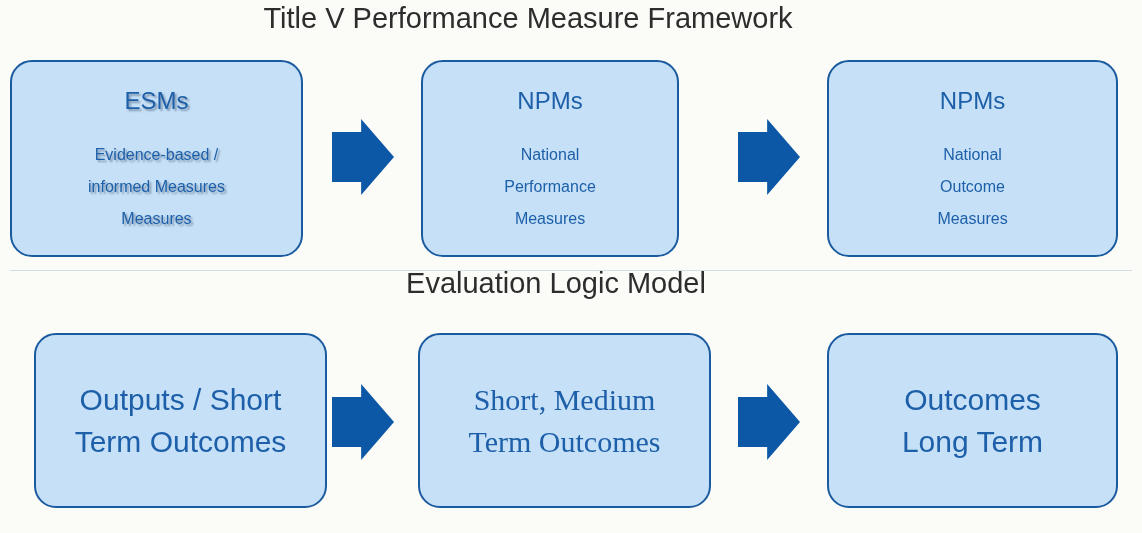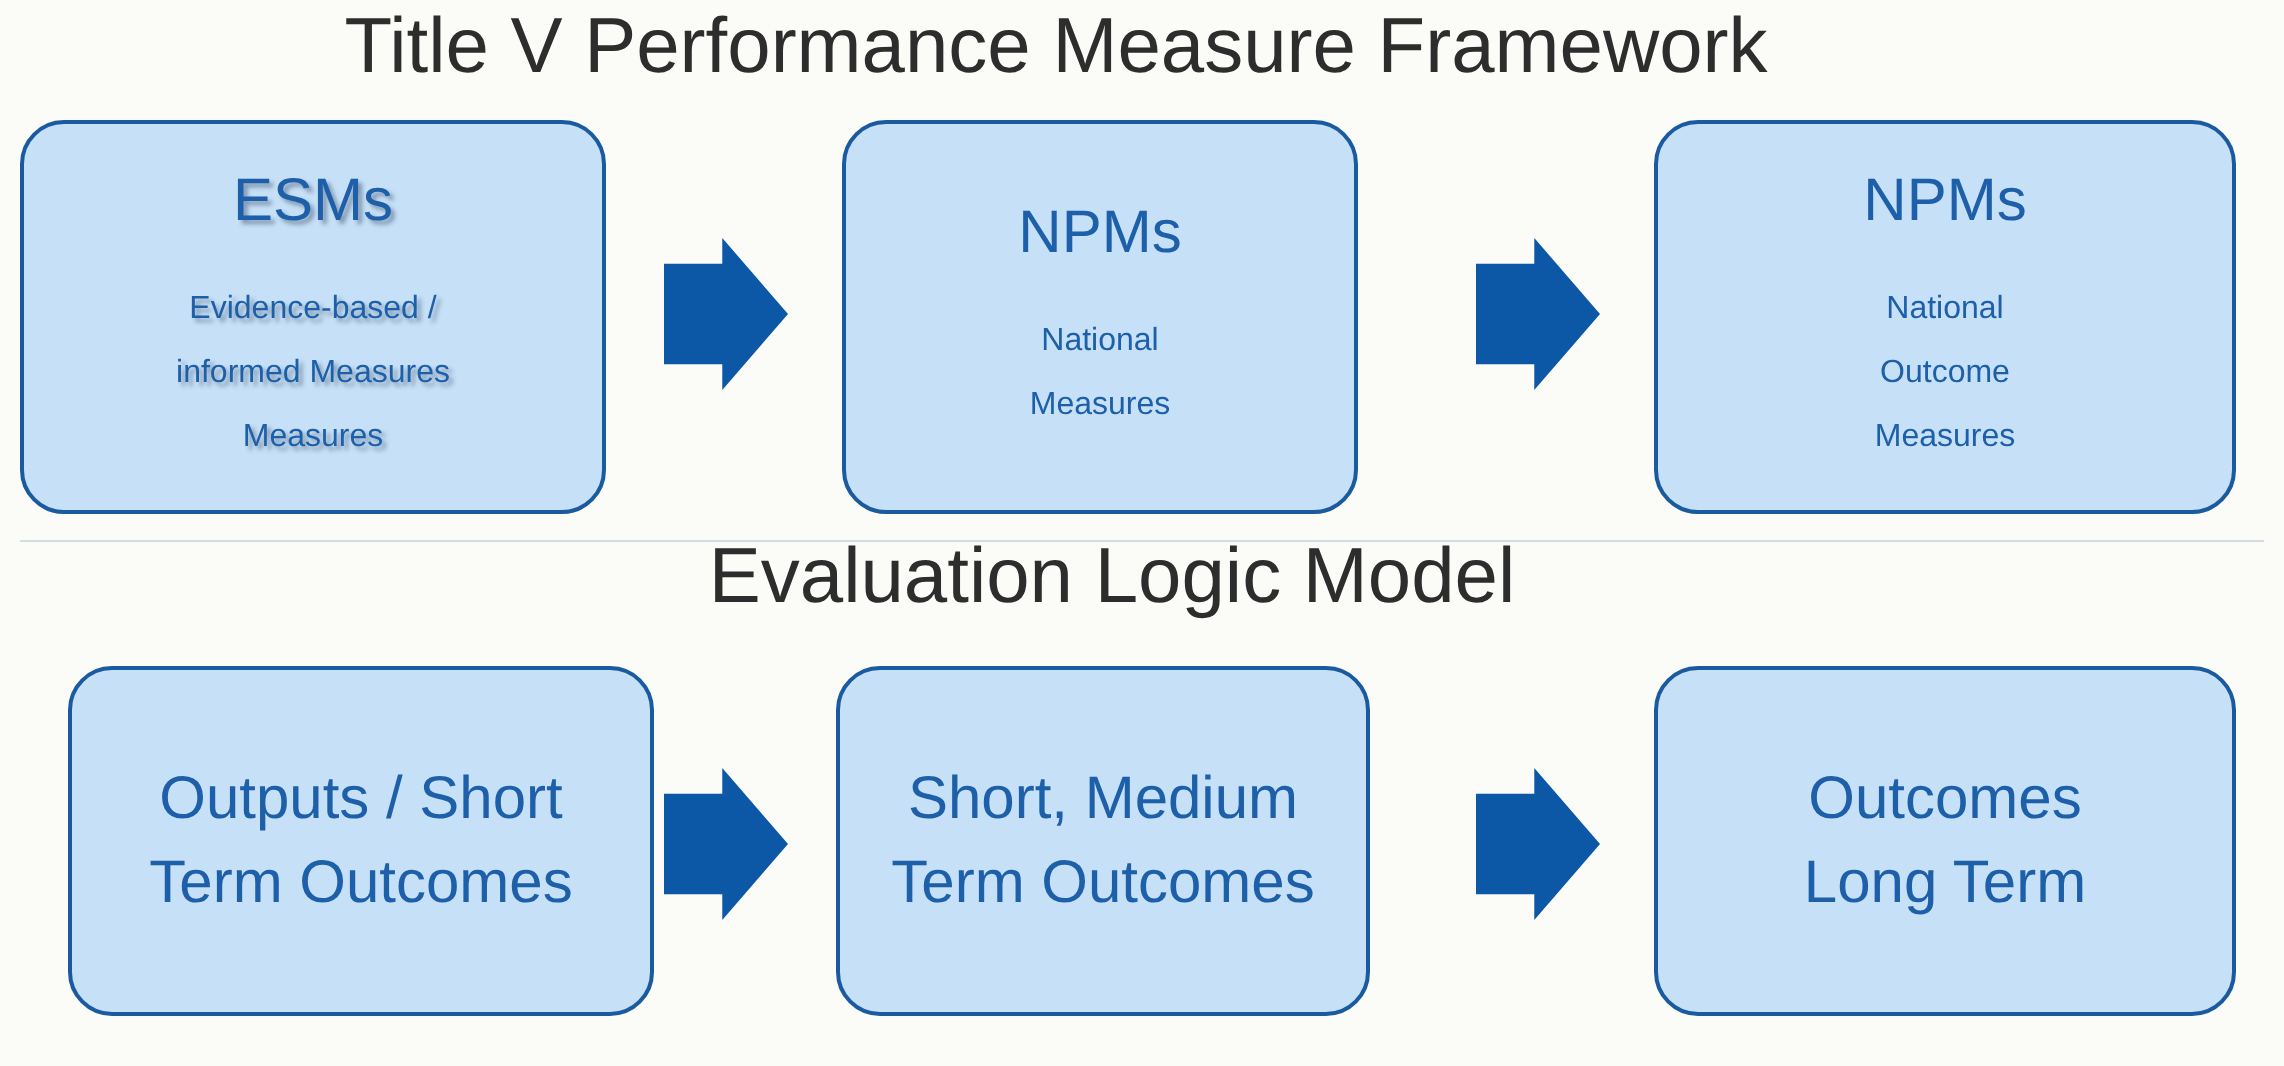--- a/index.html
+++ b/index.html
@@ -11,41 +11,41 @@
     position: relative;
     width: 1142px;
     height: 533px;
     background: var(--background, #fbfbf7);
     overflow: hidden;
   }
   .section-title {
     position: absolute;
     transform: translateX(-50%);
     white-space: nowrap;
-    font-size: 39px;
+    font-size: 29px;
     color: var(--title-text, #2d2d2d);
     letter-spacing: 0px;
   }
   .box {
     position: absolute;
     box-sizing: border-box;
     background: var(--box-fill, #c5e0f7);
     border: 2.5px solid var(--box-border, #1a5a9e);
     border-radius: 22px;
     display: flex;
     flex-direction: column;
     align-items: center;
     justify-content: center;
     text-align: center;
     color: var(--box-text, #1d5fa8);
   }
   .row1 { top: 60px; height: 197px; }
   .row2 { top: 333px; height: 175px; }
   .box-heading {
-    font-size: 30px;
+    font-size: 24px;
     line-height: 36px;
     margin-bottom: 20px;
   }
   .box-body { font-size: 16px; line-height: 32px; }
   .row2 .box-body { font-size: 30px; line-height: 42px; }
   .shadow-text .box-heading,
   .shadow-text .box-body {
     text-shadow: 2px 2px 2px rgba(44, 62, 92, 0.45);
   }
   .arrow {
@@ -81,20 +81,21 @@
       </div>
     </div>
   </div>
 
   <div class="arrow" style="left:332px; top:119px;"></div>
 
   <div class="box row1" style="left:421px; width:258px;">
     <div class="box-heading">NPMs</div>
     <div class="box-body">
       <div>National</div>
+      <div>Performance</div>
       <div>Measures</div>
     </div>
   </div>
 
   <div class="arrow" style="left:738px; top:119px;"></div>
 
   <div class="box row1" style="left:827px; width:291px;">
     <div class="box-heading">NPMs</div>
     <div class="box-body">
       <div>National</div>
@@ -109,21 +110,21 @@
 
   <div class="box row2" style="left:10px; width:293px;margin-left:24px;">
     <div class="box-body">
       <div>Outputs / Short</div>
       <div>Term Outcomes</div>
     </div>
   </div>
 
   <div class="arrow" style="left:332px; top:384px;"></div>
 
-  <div class="box row2" style="left:418px; width:267px;">
+  <div class="box row2" style="left:418px; width:293px;font-family:Liberation Serif, serif;">
     <div class="box-body">
       <div>Short, Medium</div>
       <div>Term Outcomes</div>
     </div>
   </div>
 
   <div class="arrow" style="left:738px; top:384px;"></div>
 
   <div class="box row2" style="left:827px; width:291px;">
     <div class="box-body">

